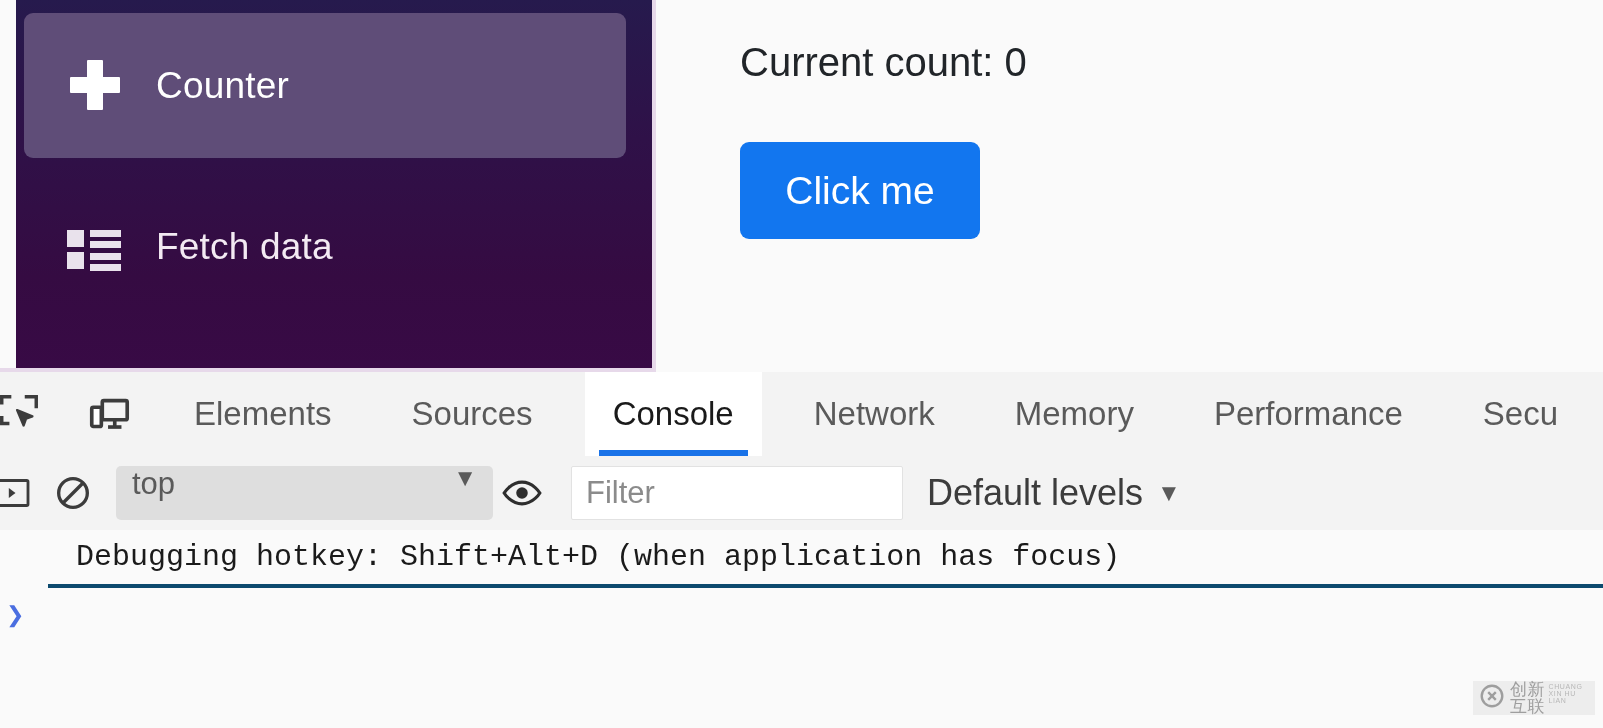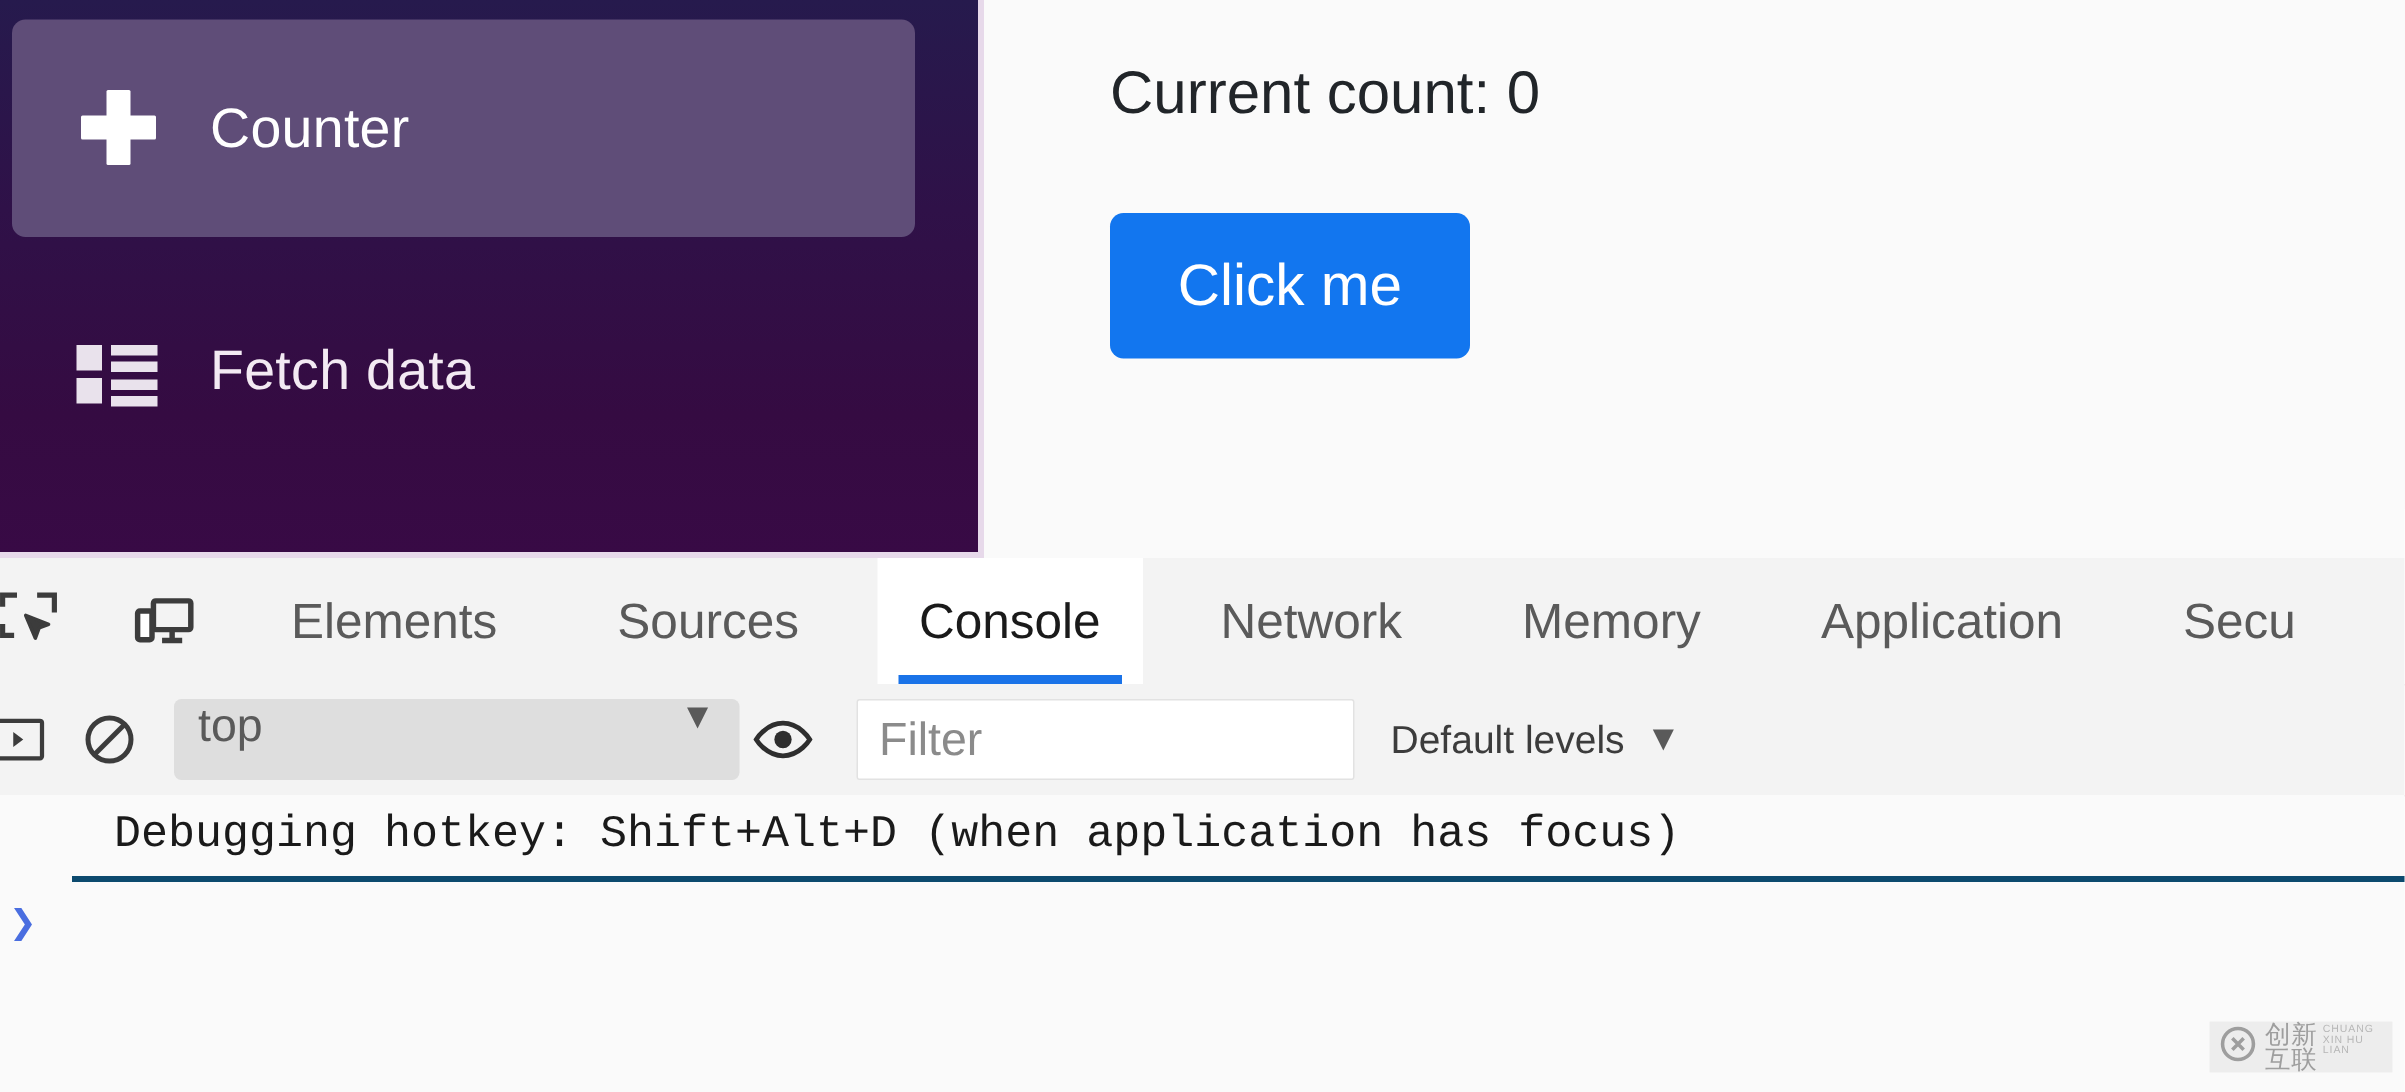--- a/index.html
+++ b/index.html
@@ -25,21 +25,21 @@
   .page-region {
     position: absolute;
     left: 0; top: 0;
     width: 1603px;
     height: 372px;
     background: #fafafa;
     overflow: hidden;
   }
   .sidebar {
     position: absolute;
-    left: 0; top: 0;
+    left: 16px; top: 0;
     width: 652px;
     height: 368px;
     background-image: linear-gradient(180deg, #261a4d 0%, #2f1148 38%, #350b42 75%, #380a45 100%);
     overflow: hidden;
   }
   .sidebar-inner {
     position: absolute;
     left: 0; top: 0;
     width: 652px;
   }
@@ -280,21 +280,21 @@
   .ct-filter::placeholder { color: #8b8b8b; }
   .ct-levels {
     margin-left: 24px;
     display: flex;
     align-items: center;
     gap: 14px;
     flex: 0 0 auto;
     cursor: pointer;
   }
   .ct-levels-label {
-    font-size: 26px;
+    font-size: 36px;
     color: #3c3c3c;
     white-space: nowrap;
   }
 
   .dt-console-body {
     position: absolute;
     left: 0; top: 158px;
     width: 1603px;
     height: 198px;
     background: #fafafa;
@@ -424,21 +424,21 @@
           <line x1="11.5" y1="18.8" x2="18.5" y2="18.8"></line>
           <rect x="3" y="8.5" width="5" height="10" rx="0.8" fill="#fff"></rect>
         </svg>
       </div>
 
       <div class="dt-tab">Elements</div>
       <div class="dt-tab">Sources</div>
       <div class="dt-tab active">Console</div>
       <div class="dt-tab">Network</div>
       <div class="dt-tab">Memory</div>
-      <div class="dt-tab">Application</div>
+      <div class="dt-tab">Performance</div>
       <div class="dt-tab">Secu</div>
     </div>
 
     <div class="dt-console-toolbar">
 
       <div class="ct-icon sidebar-toggle">
         <svg width="40" height="40" viewBox="0 0 24 24" fill="none" stroke="#3c3c3c" stroke-width="1.7">
           <rect x="3" y="4.5" width="18" height="15" rx="0.8"></rect>
           <path d="M9.5 9l4 3-4 3z" fill="#3c3c3c" stroke="none"></path>
         </svg>

